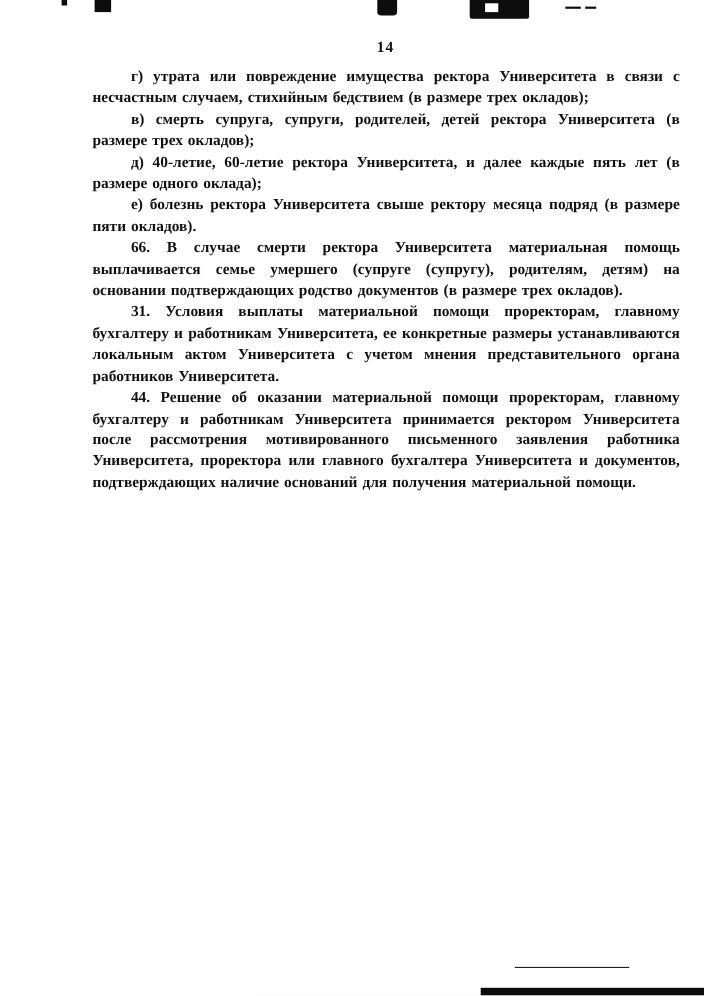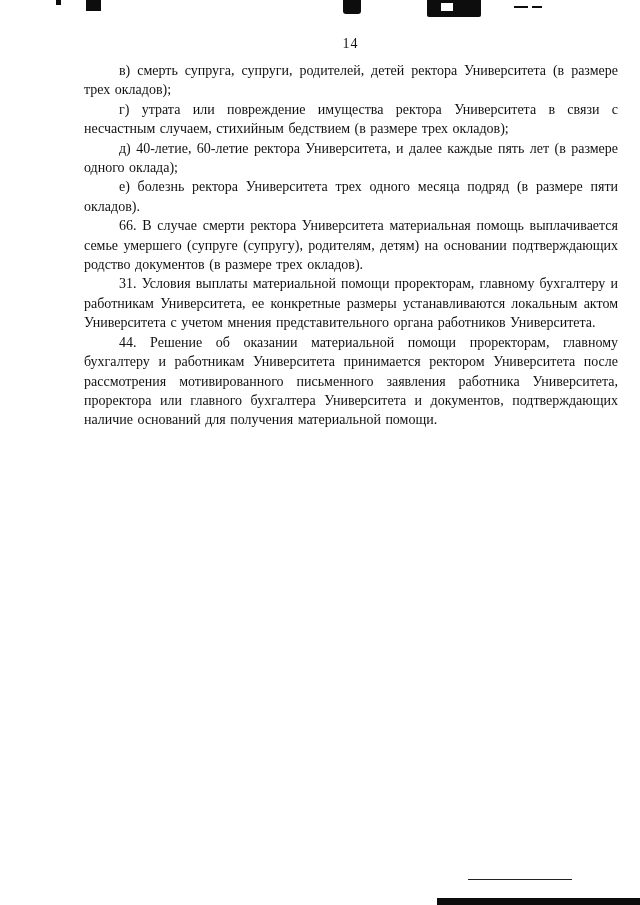--- a/index.html
+++ b/index.html
@@ -5,20 +5,21 @@
   html, body { margin: 0; padding: 0; }
   body { background: #e8e8e8; }
   .page {
     position: relative;
     width: 640px;
     height: 905px;
     background: #ffffff;
     overflow: hidden;
     font-family: "Liberation Serif", "DejaVu Serif", serif;
     color: #111111;
+    font-weight: bold;
   }
   
   .mark { position: absolute; background: #0d0d0d; }
   .mark-1 { left: 56px;  top: 0; width: 5px;  height: 5px; }
   .mark-2 { left: 86px;  top: 0; width: 15px; height: 11px; }
   .mark-3 { left: 343px; top: 0; width: 18px; height: 14px; border-radius: 0 0 3px 3px; }
   .mark-4 { left: 427px; top: 0; width: 54px; height: 17px; border-radius: 0 0 2px 2px; }
   .mark-4b{ left: 441px; top: 3px; width: 12px; height: 8px; background:#ffffff; }
   .mark-5 { left: 514px; top: 6px; width: 14px; height: 2px; }
   .mark-6 { left: 532px; top: 6px; width: 10px; height: 2px; }
@@ -60,22 +61,22 @@
   <div class="mark mark-4"></div>
   <div class="mark-4b mark" style="background:#fff;"></div>
   <div class="mark mark-5"></div>
   <div class="mark mark-6"></div>
   <div class="mark rule-bottom"></div>
   <div class="mark bar-bottom"></div>
 
   <div class="page-number">14</div>
 
   <div class="content">
+    <p>г)  утрата или повреждение имущества ректора Университета в связи с несчастным случаем, стихийным бедствием (в размере трех окладов);</p>
     <p>в)  смерть супруга, супруги, родителей, детей ректора Университета (в размере трех окладов);</p>
-    <p>г)  утрата или повреждение имущества ректора Университета в связи с несчастным случаем, стихийным бедствием (в размере трех окладов);</p>
     <p>д)  40-летие, 60-летие ректора Университета, и далее каждые пять лет (в размере одного оклада);</p>
-    <p>е)  болезнь ректора Университета трех одного месяца подряд (в размере пяти окладов).</p>
+    <p>е)  болезнь ректора Университета свыше ректору месяца подряд (в размере пяти окладов).</p>
     <p>66. В случае смерти ректора Университета материальная помощь выплачивается семье умершего (супруге (супругу), родителям, детям) на основании подтверждающих родство документов (в размере трех окладов).</p>
     <p>31. Условия выплаты материальной помощи проректорам, главному бухгалтеру и работникам Университета, ее конкретные размеры устанавливаются локальным актом Университета с учетом мнения представительного органа работников Университета.</p>
     <p>44. Решение об оказании материальной помощи проректорам, главному бухгалтеру и работникам Университета принимается ректором Университета после рассмотрения мотивированного письменного заявления работника Университета, проректора или главного бухгалтера Университета и документов, подтверждающих наличие оснований для получения материальной помощи.</p>
   </div>
 
 </div>
 
 </body></html>

